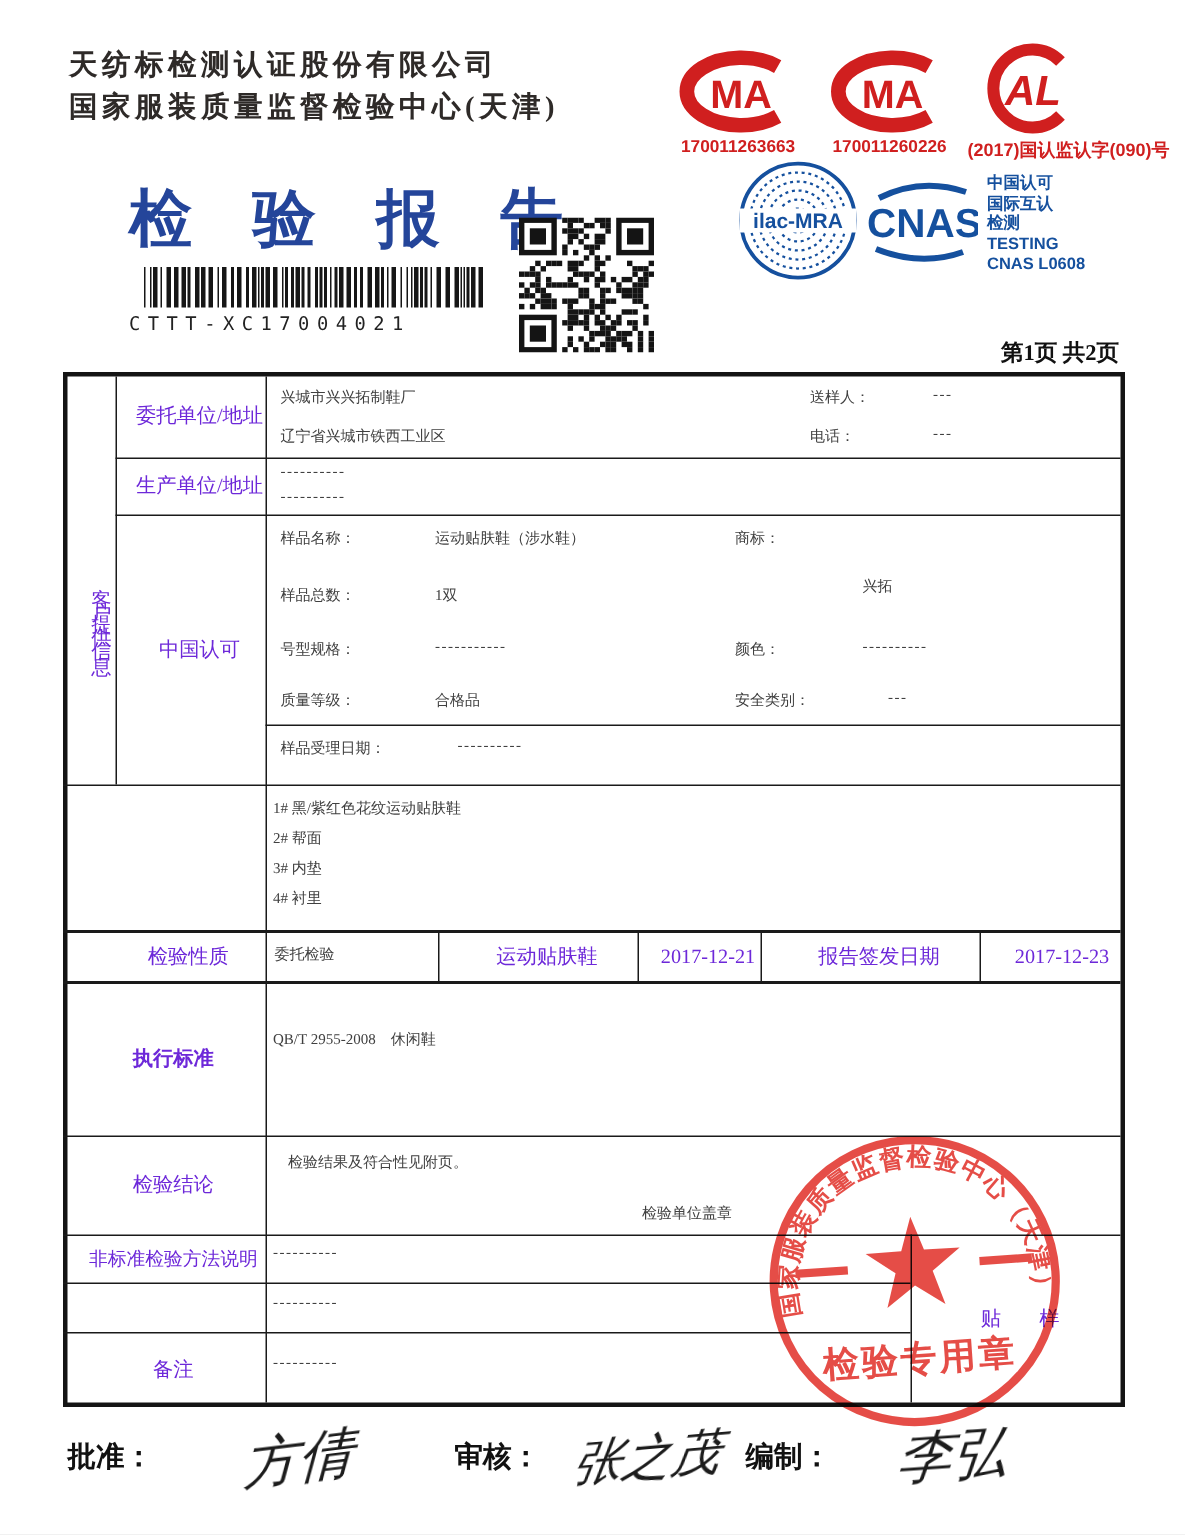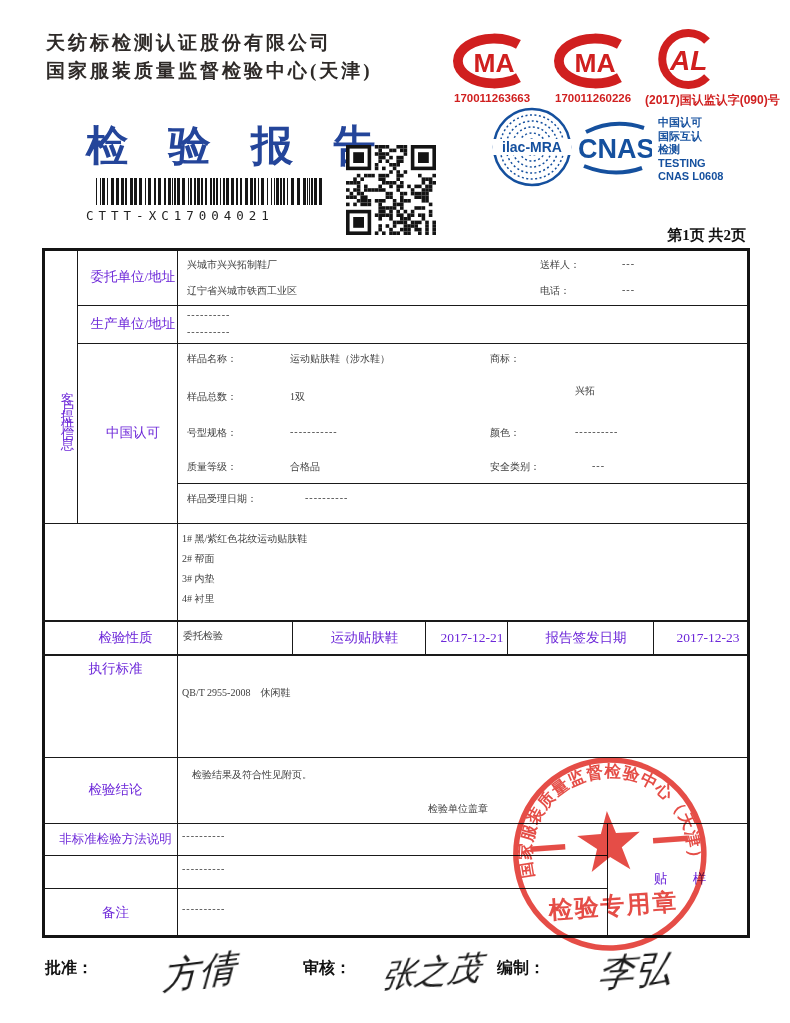--- a/index.html
+++ b/index.html
@@ -21,21 +21,21 @@
   .title { position:absolute; font-weight:bold; font-size:42px; letter-spacing:15px; color:#24459a; }
   .mark-num { position:absolute; color:#d01f1f; font-weight:bold; font-size:11.5px;
               font-family:"Liberation Sans","DejaVu Sans",sans-serif; }
   .cnas-lines { position:absolute; color:#15509e; font-weight:bold; font-size:11px;
                 line-height:13.5px; font-family:"Liberation Sans","DejaVu Sans",sans-serif; }
   .vertical-label { writing-mode:vertical-rl; text-orientation:upright; letter-spacing:9px;
                     font-size:13.5px; }
   .dash { letter-spacing:1px; }
   .sig { position:absolute; font-size:37px; color:#1c1c1c; font-style:italic;
          transform:rotate(-7deg) skewX(-9deg); filter:blur(0.3px); white-space:nowrap; }
-  .siglabel { position:absolute; font-weight:bold; font-size:16px;
+  .siglabel { position:absolute; font-weight:bold; font-size:19px;
               font-family:"Liberation Sans","DejaVu Sans",sans-serif; }
   .barcode-text { position:absolute; font-family:"DejaVu Sans Mono","Liberation Mono",monospace;
                   font-size:12.5px; letter-spacing:5px; color:#222; }
   .page-ind { position:absolute; font-weight:bold; font-size:15px; color:#111; }
   .stamp-wrap { position:absolute; mix-blend-mode:multiply; opacity:0.92; z-index:5; }
 </style>
 </head>
 <body>
 
 <div class="sheet">
@@ -437,21 +437,21 @@
   <div class="txt" style="left:182px; top:572px;">3#  内垫</div>
   <div class="txt" style="left:182px; top:592px;">4#  衬里</div>
 
   <div class="cell" style="left:24px; top:620px; width:135px; height:35px;margin-left:28px;">检验性质</div>
   <div class="txt" style="left:183px; top:629px;">委托检验</div>
   <div class="cell" style="left:292px; top:620px; width:133px; height:35px;">运动贴肤鞋</div>
   <div class="cell" style="left:425px; top:620px; width:82px; height:35px; font-size:13.5px;">2017-12-21</div>
   <div class="cell" style="left:507px; top:620px; width:146px; height:35px;">报告签发日期</div>
   <div class="cell" style="left:653px; top:620px; width:98px; height:35px; font-size:13.5px;">2017-12-23</div>
 
-  <div class="cell" style="left:42px; top:618px; width:135px; height:102px;">执行标准</div>
+  <div class="cell" style="left:42px; top:655px; width:135px; height:102px;font-weight:bold;">执行标准</div>
   <div class="txt" style="left:182px; top:686px;">QB/T 2955-2008　休闲鞋</div>
 
   <div class="cell" style="left:42px; top:757px; width:135px; height:66px;">检验结论</div>
   <div class="txt" style="left:192px; top:768px;">检验结果及符合性见附页。</div>
   <div class="txt" style="left:428px; top:802px;">检验单位盖章</div>
 
   <div class="cell" style="left:42px; top:823px; width:135px; height:32px; font-size:12.5px;">非标准检验方法说明</div>
   <div class="txt dash" style="left:182px; top:830px;">----------</div>
 
   <div class="txt dash" style="left:182px; top:863px;">----------</div>

